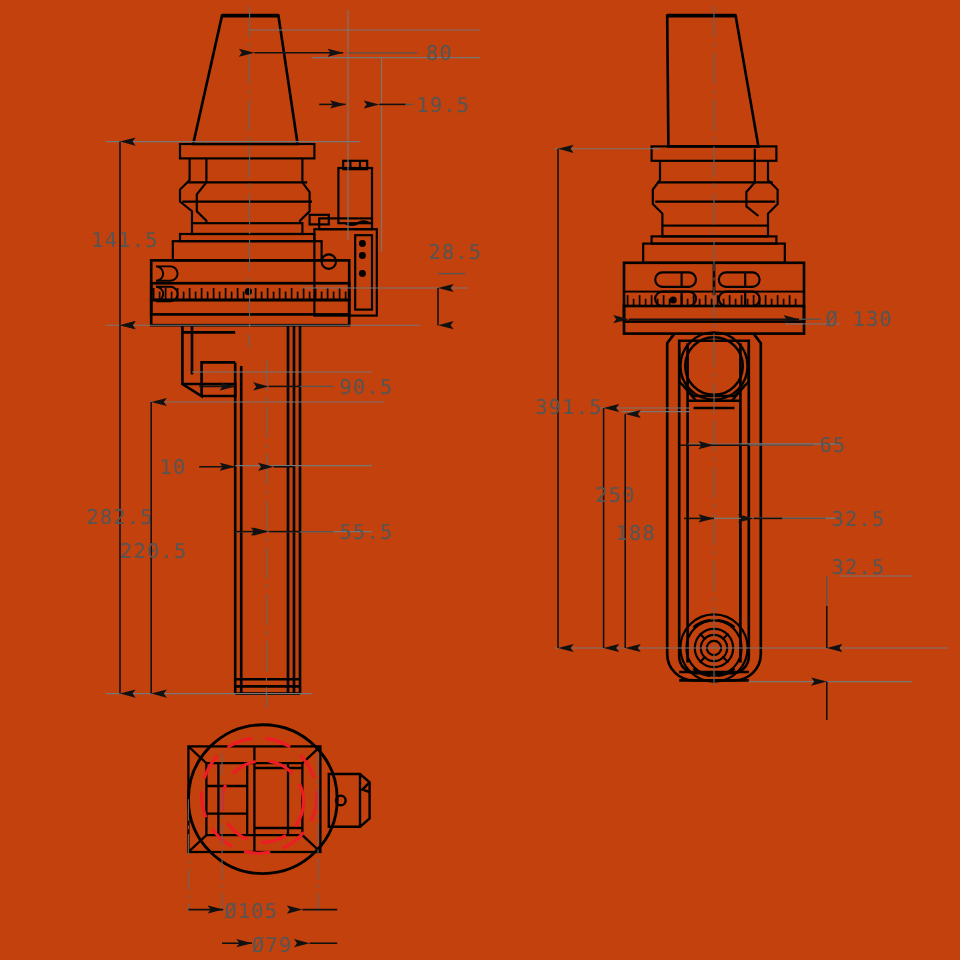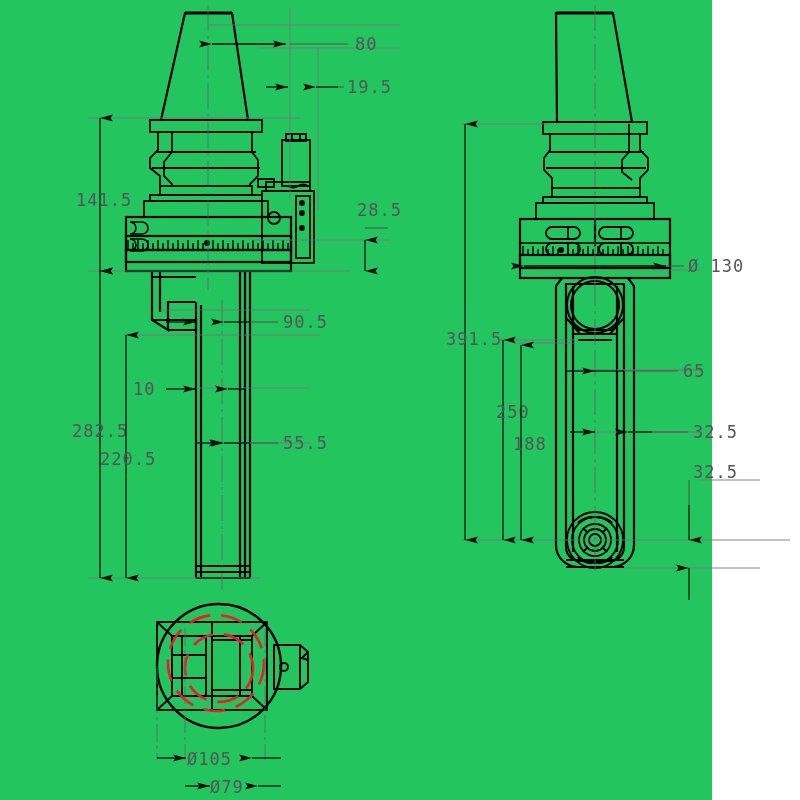--- a/index.html
+++ b/index.html
@@ -1,18 +1,18 @@
 <!DOCTYPE html>
 <html><head>
 <meta charset="utf-8">
 <style>
   html,body{margin:0;padding:0;background:#ffffff;}
   body{width:800px;height:800px;overflow:hidden;
        font-family:"DejaVu Sans Mono","Liberation Mono",monospace;}
-  #sheet{position:relative;width:712px;height:800px;background:#22c55e;}
+  #sheet{position:relative;width:800px;height:800px;background:#c2410c;}
   svg{display:block;}
   .dimtext{font-family:"DejaVu Sans Mono","Liberation Mono",monospace;
            font-size:17px;fill:#555555;letter-spacing:1px;}
 </style>
 </head>
 <body>
 
 <div id="sheet">
 <svg width="800" height="800" viewBox="0 0 800 800" xmlns="http://www.w3.org/2000/svg">
 

